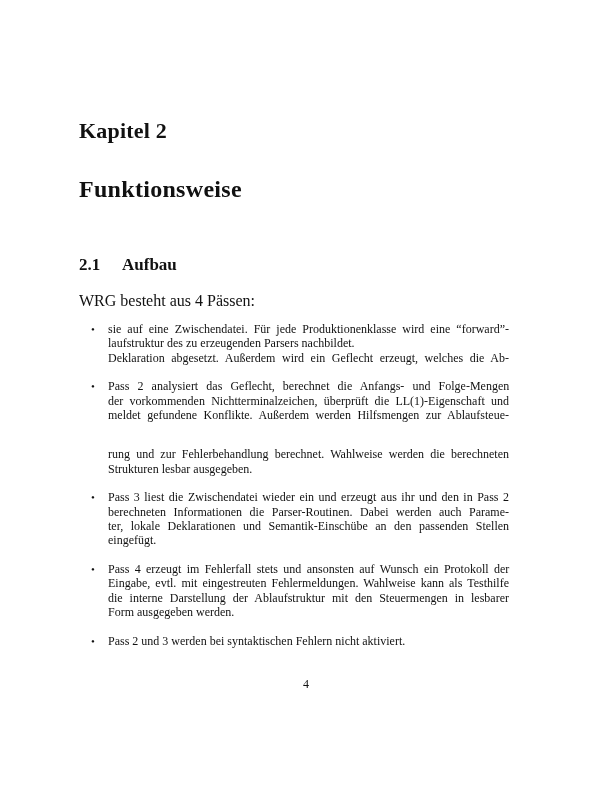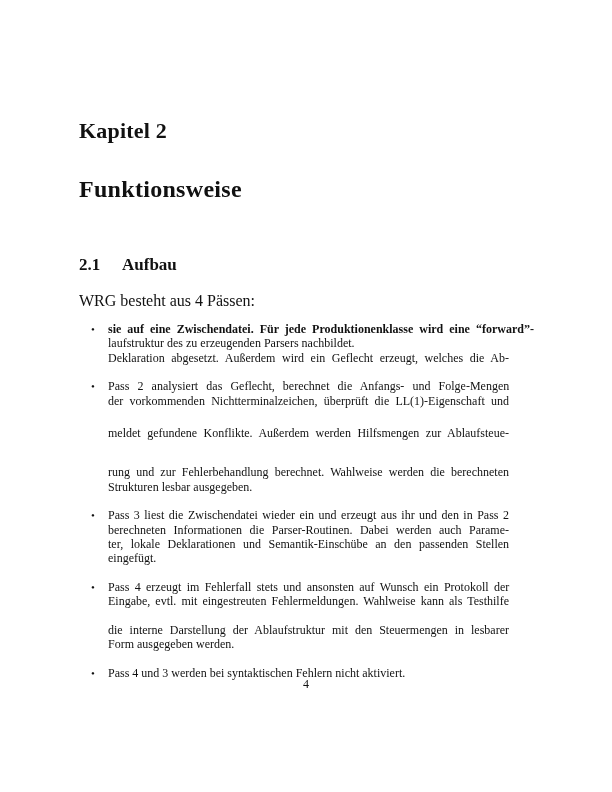--- a/index.html
+++ b/index.html
@@ -29,45 +29,45 @@
 <div class="chapter">Kapitel 2</div>
 <div class="title">Funktionsweise</div>
 <div class="section">
   <span class="num">2.1</span><span>Aufbau</span>
 </div>
 <div class="intro">WRG besteht aus 4 Pässen:</div>
 
 <ul class="list" id="pass-list">
     <li class="item">
       <span class="bullet">•</span>
-      <span class="line" style="display: block; word-spacing: 3px; font-weight: bold;">sie auf eine Zwischendatei. Für jede Produktionenklasse wird eine “forward”-</span>
+      <span class="line" style="display: block; word-spacing: 3px;">sie auf eine Zwischendatei. Für jede Produktionenklasse wird eine “forward”-</span>
       <span class="line last">laufstruktur des zu erzeugenden Parsers nachbildet.</span>
       <span class="line" style="display: block; word-spacing: 3.55556px;">Deklaration abgesetzt. Außerdem wird ein Geflecht erzeugt, welches die Ab-</span>
     </li>
     <li class="item">
       <span class="bullet">•</span>
       <span class="line" style="display: block; word-spacing: 5.11111px;">Pass 2 analysiert das Geflecht, berechnet die Anfangs- und Folge-Mengen</span>
       <span class="line" style="display: block; word-spacing: 3.16667px;">der vorkommenden Nichtterminalzeichen, überprüft die LL(1)-Eigenschaft und</span>
-      <span class="line" style="display: block; word-spacing: 3.42857px; margin-top: 18px;">meldet gefundene Konflikte. Außerdem werden Hilfsmengen zur Ablaufsteue-</span>
+      <span class="line" style="display: block; word-spacing: 3.42857px;">meldet gefundene Konflikte. Außerdem werden Hilfsmengen zur Ablaufsteue-</span>
       <span class="line" style="display: block; word-spacing: 3.125px; margin-top: 25px;">rung und zur Fehlerbehandlung berechnet. Wahlweise werden die berechneten</span>
       <span class="line last">Strukturen lesbar ausgegeben.</span>
     </li>
     <li class="item">
       <span class="bullet">•</span>
       <span class="line" style="display: block; word-spacing: 1.46667px;">Pass 3 liest die Zwischendatei wieder ein und erzeugt aus ihr und den in Pass 2</span>
       <span class="line" style="display: block; word-spacing: 4.42857px;">berechneten Informationen die Parser-Routinen. Dabei werden auch Parame-</span>
       <span class="line" style="display: block; word-spacing: 4.5px;">ter, lokale Deklarationen und Semantik-Einschübe an den passenden Stellen</span>
       <span class="line last">eingefügt.</span>
     </li>
     <li class="item">
       <span class="bullet">•</span>
       <span class="line" style="display: block; word-spacing: 2.33333px;">Pass 4 erzeugt im Fehlerfall stets und ansonsten auf Wunsch ein Protokoll der</span>
       <span class="line" style="display: block; word-spacing: 2px;">Eingabe, evtl. mit eingestreuten Fehlermeldungen. Wahlweise kann als Testhilfe</span>
-      <span class="line" style="display: block; word-spacing: 3.88889px; margin-top: 14px;">die interne Darstellung der Ablaufstruktur mit den Steuermengen in lesbarer</span>
+      <span class="line" style="display: block; word-spacing: 3.88889px;">die interne Darstellung der Ablaufstruktur mit den Steuermengen in lesbarer</span>
       <span class="line last">Form ausgegeben werden.</span>
     </li>
     <li class="item">
       <span class="bullet">•</span>
-      <span class="line last">Pass 4 und 3 werden bei syntaktischen Fehlern nicht aktiviert.</span>
+      <span class="line last">Pass 2 und 3 werden bei syntaktischen Fehlern nicht aktiviert.</span>
     </li>
   </ul>
 
 <div class="page-number">4</div>
 
 </body></html>

